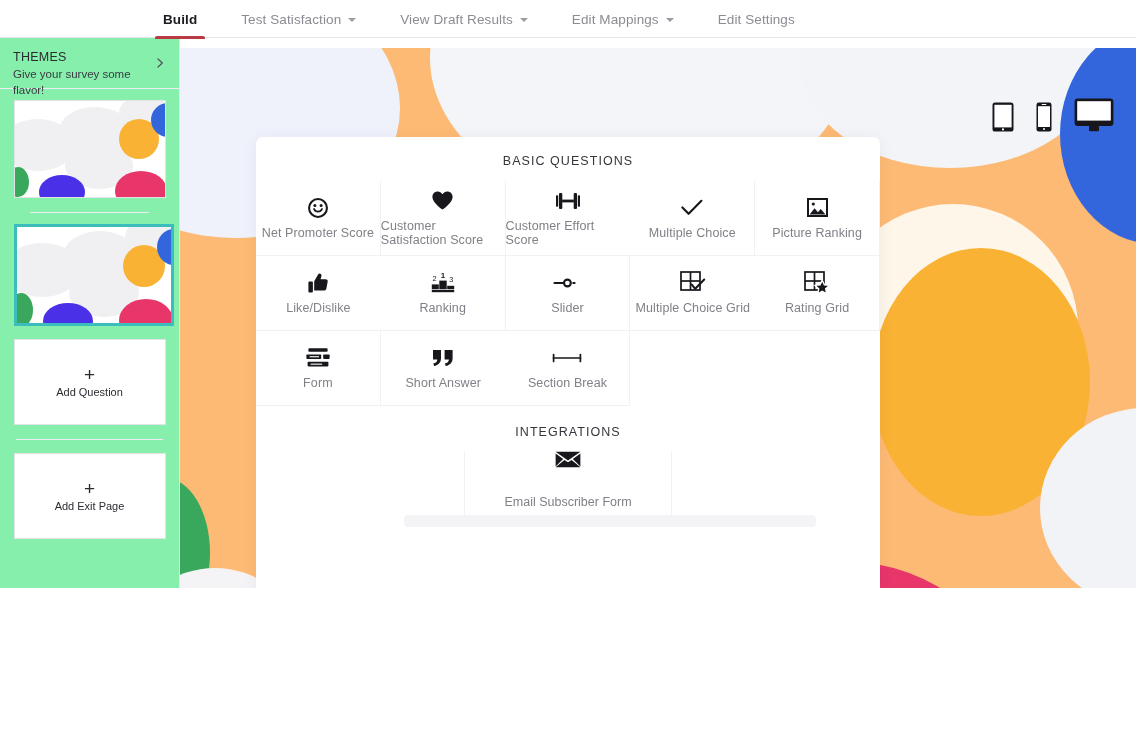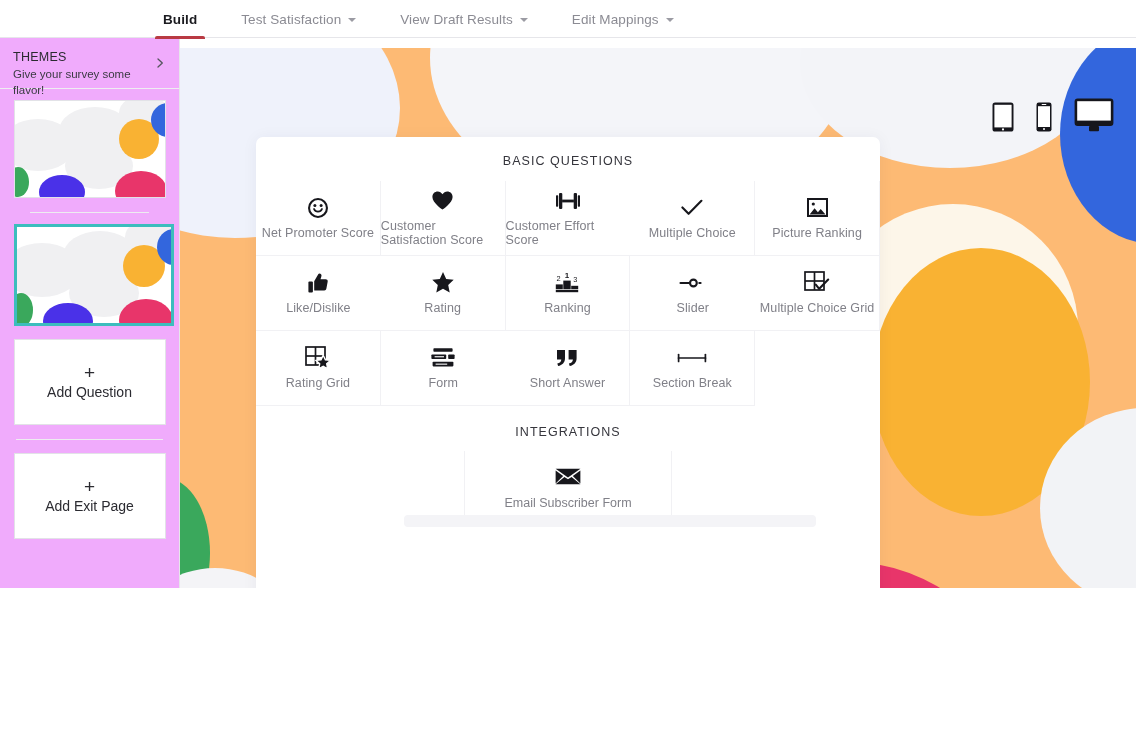--- a/index.html
+++ b/index.html
@@ -29,21 +29,21 @@
     content: ""; position: absolute; left: 14px; right: 14px; bottom: -1px;
     height: 3px; background: #b93a43; border-radius: 2px 2px 0 0;
   }
   .caret { width: 0; height: 0; border-left: 4px solid transparent;
            border-right: 4px solid transparent; border-top: 4.5px solid #9b9ba3;
            margin-top: 2px; }
 
   
   #sidebar {
     position: absolute; left: 0; top: 38px; width: 180px; height: 701px;
-    background: #f0abfc; border-right: 1px solid #e6e6ea; z-index: 55;
+    background: #86efac; border-right: 1px solid #e6e6ea; z-index: 55;
     overflow: hidden;
   }
   #themes-header {
     position: relative; padding: 11px 14px 11px 13px; height: 51px;
     border-bottom: 1px solid #eeeef1; cursor: pointer;
   }
   #themes-header .t1 { font-size: 12.5px; color: #2a2a30; letter-spacing: .25px; line-height: 16px; }
   #themes-header .t2 { font-size: 11.5px; color: #3a3a42; line-height: 16px; margin-top: 1px; }
   #themes-chevron {
     position: absolute; right: 13px; top: 50%; transform: translateY(-50%);
@@ -61,21 +61,21 @@
   .tb { position: absolute; border-radius: 50%; }
   .sidebar-divider { height: 1px; background: #ededf0; margin: 14px 16px 0; }
 
   .addcard {
     width: 152px; height: 86px; margin: 13px auto 0;
     border: 1px solid #e2e2e7; background: #fff;
     display: flex; flex-direction: column; align-items: center; justify-content: center;
     gap: 3px; cursor: pointer;
   }
   .addcard .plus { font-size: 19px; line-height: 17px; color: #2b2b31; font-weight: 400; }
-  .addcard .lbl { font-size: 14px; color: #2b2b31; }
+  .addcard .lbl { font-size: 11px; color: #2b2b31; }
 
   
   #canvas {
     position: absolute; left: 180px; top: 48px; width: 956px; height: 701px;
     background: #fdba74; overflow: hidden;
   }
   .blob { position: absolute; border-radius: 50%; }
 
   
   #panel {
@@ -101,21 +101,21 @@
   .qcell .ic {
     height: 22px; display: flex; align-items: center; justify-content: center;
     color: #17171c;
   }
   .qcell .ic svg { display: block; }
   .qcell .nm { font-size: 12.5px; color: #808088; letter-spacing: .1px; }
 
   #integ-wrap { display: flex; justify-content: center; }
   #integ-cell {
     width: 208px; height: 75px; display: flex; flex-direction: column;
-    align-items: center; justify-content: center; gap: 7px;
+    align-items: center; gap: 23px;
     border-left: 1px solid #f1f1f4; border-right: 1px solid #f1f1f4;
     cursor: pointer;
   }
   #integ-cell .nm { font-size: 12.5px; color: #808088; }
 
   
   #integ-sep {
     position: absolute; left: 224px; top: 467px; width: 412px; height: 12px;
     background: #f4f4f7; border-radius: 4px; z-index: 21;
   }
@@ -141,20 +141,23 @@
       <span>Test Satisfaction</span>
       <span class="caret"></span>
     </div>
     <div class="nav-tab">
       <span>View Draft Results</span>
       <span class="caret"></span>
     </div>
     <div class="nav-tab">
       <span>Edit Mappings</span>
       <span class="caret"></span>
+    </div>
+    <div class="nav-tab">
+      <span>Edit Settings</span>
     </div>
   </div>
 
   <div id="sidebar">
 
     <div id="themes-header">
       <div class="t1">THEMES</div>
       <div class="t2">Give your survey some flavor!</div>
       <span id="themes-chevron">
         <svg width="12" height="12" viewBox="0 0 12 12" fill="none" stroke="#55555d" stroke-width="1.3" stroke-linecap="round" stroke-linejoin="round">
@@ -315,28 +318,20 @@
         <div class="qcell">
           <span class="ic">
             <svg width="20" height="20" viewBox="0 0 20 20" fill="#17171c">
               <rect x="0.4" y="8.6" width="4.5" height="10.9" rx="1"></rect>
               <path d="M6.2 8.2l3.3-5.6c.5-.9.8-2.2 2-2.2 1.3 0 2 1 2 2.2 0 1-.6 2.5-1 3.6h5.1c1.3 0 2.3.9 2.1 2.2l-1.3 7.1c-.2 1.2-1 2-2.2 2H6.2z"></path>
             </svg>
           </span>
           <span class="nm">Like/Dislike</span>
         </div>
 
-        <div class="qcell">
-          <span class="ic">
-            <svg width="22" height="21" viewBox="0 0 22 21" fill="#17171c">
-              <path d="M11 0l3.2 6.9 7.5.9-5.5 5.2 1.5 7.5L11 16.7 4.3 20.5l1.5-7.5L.3 7.8l7.5-.9z"></path>
-            </svg>
-          </span>
-          <span class="nm">Rating</span>
-        </div>
 
         <div class="qcell">
           <span class="ic">
             <svg width="26" height="22" viewBox="0 0 26 22" fill="#17171c">
               <text x="4.6" y="8.6" font-family="Liberation Sans, sans-serif" font-size="7.4" text-anchor="middle">2</text>
               <text x="12.9" y="6.3" font-family="Liberation Sans, sans-serif" font-size="8" font-weight="bold" text-anchor="middle">1</text>
               <text x="21.2" y="9.6" font-family="Liberation Sans, sans-serif" font-size="7.4" text-anchor="middle">3</text>
               <rect x="9.3" y="8.6" width="7.4" height="8.6"></rect>
               <rect x="1.8" y="12.4" width="7" height="4.8"></rect>
               <rect x="17.2" y="13.8" width="7" height="3.4"></rect>

